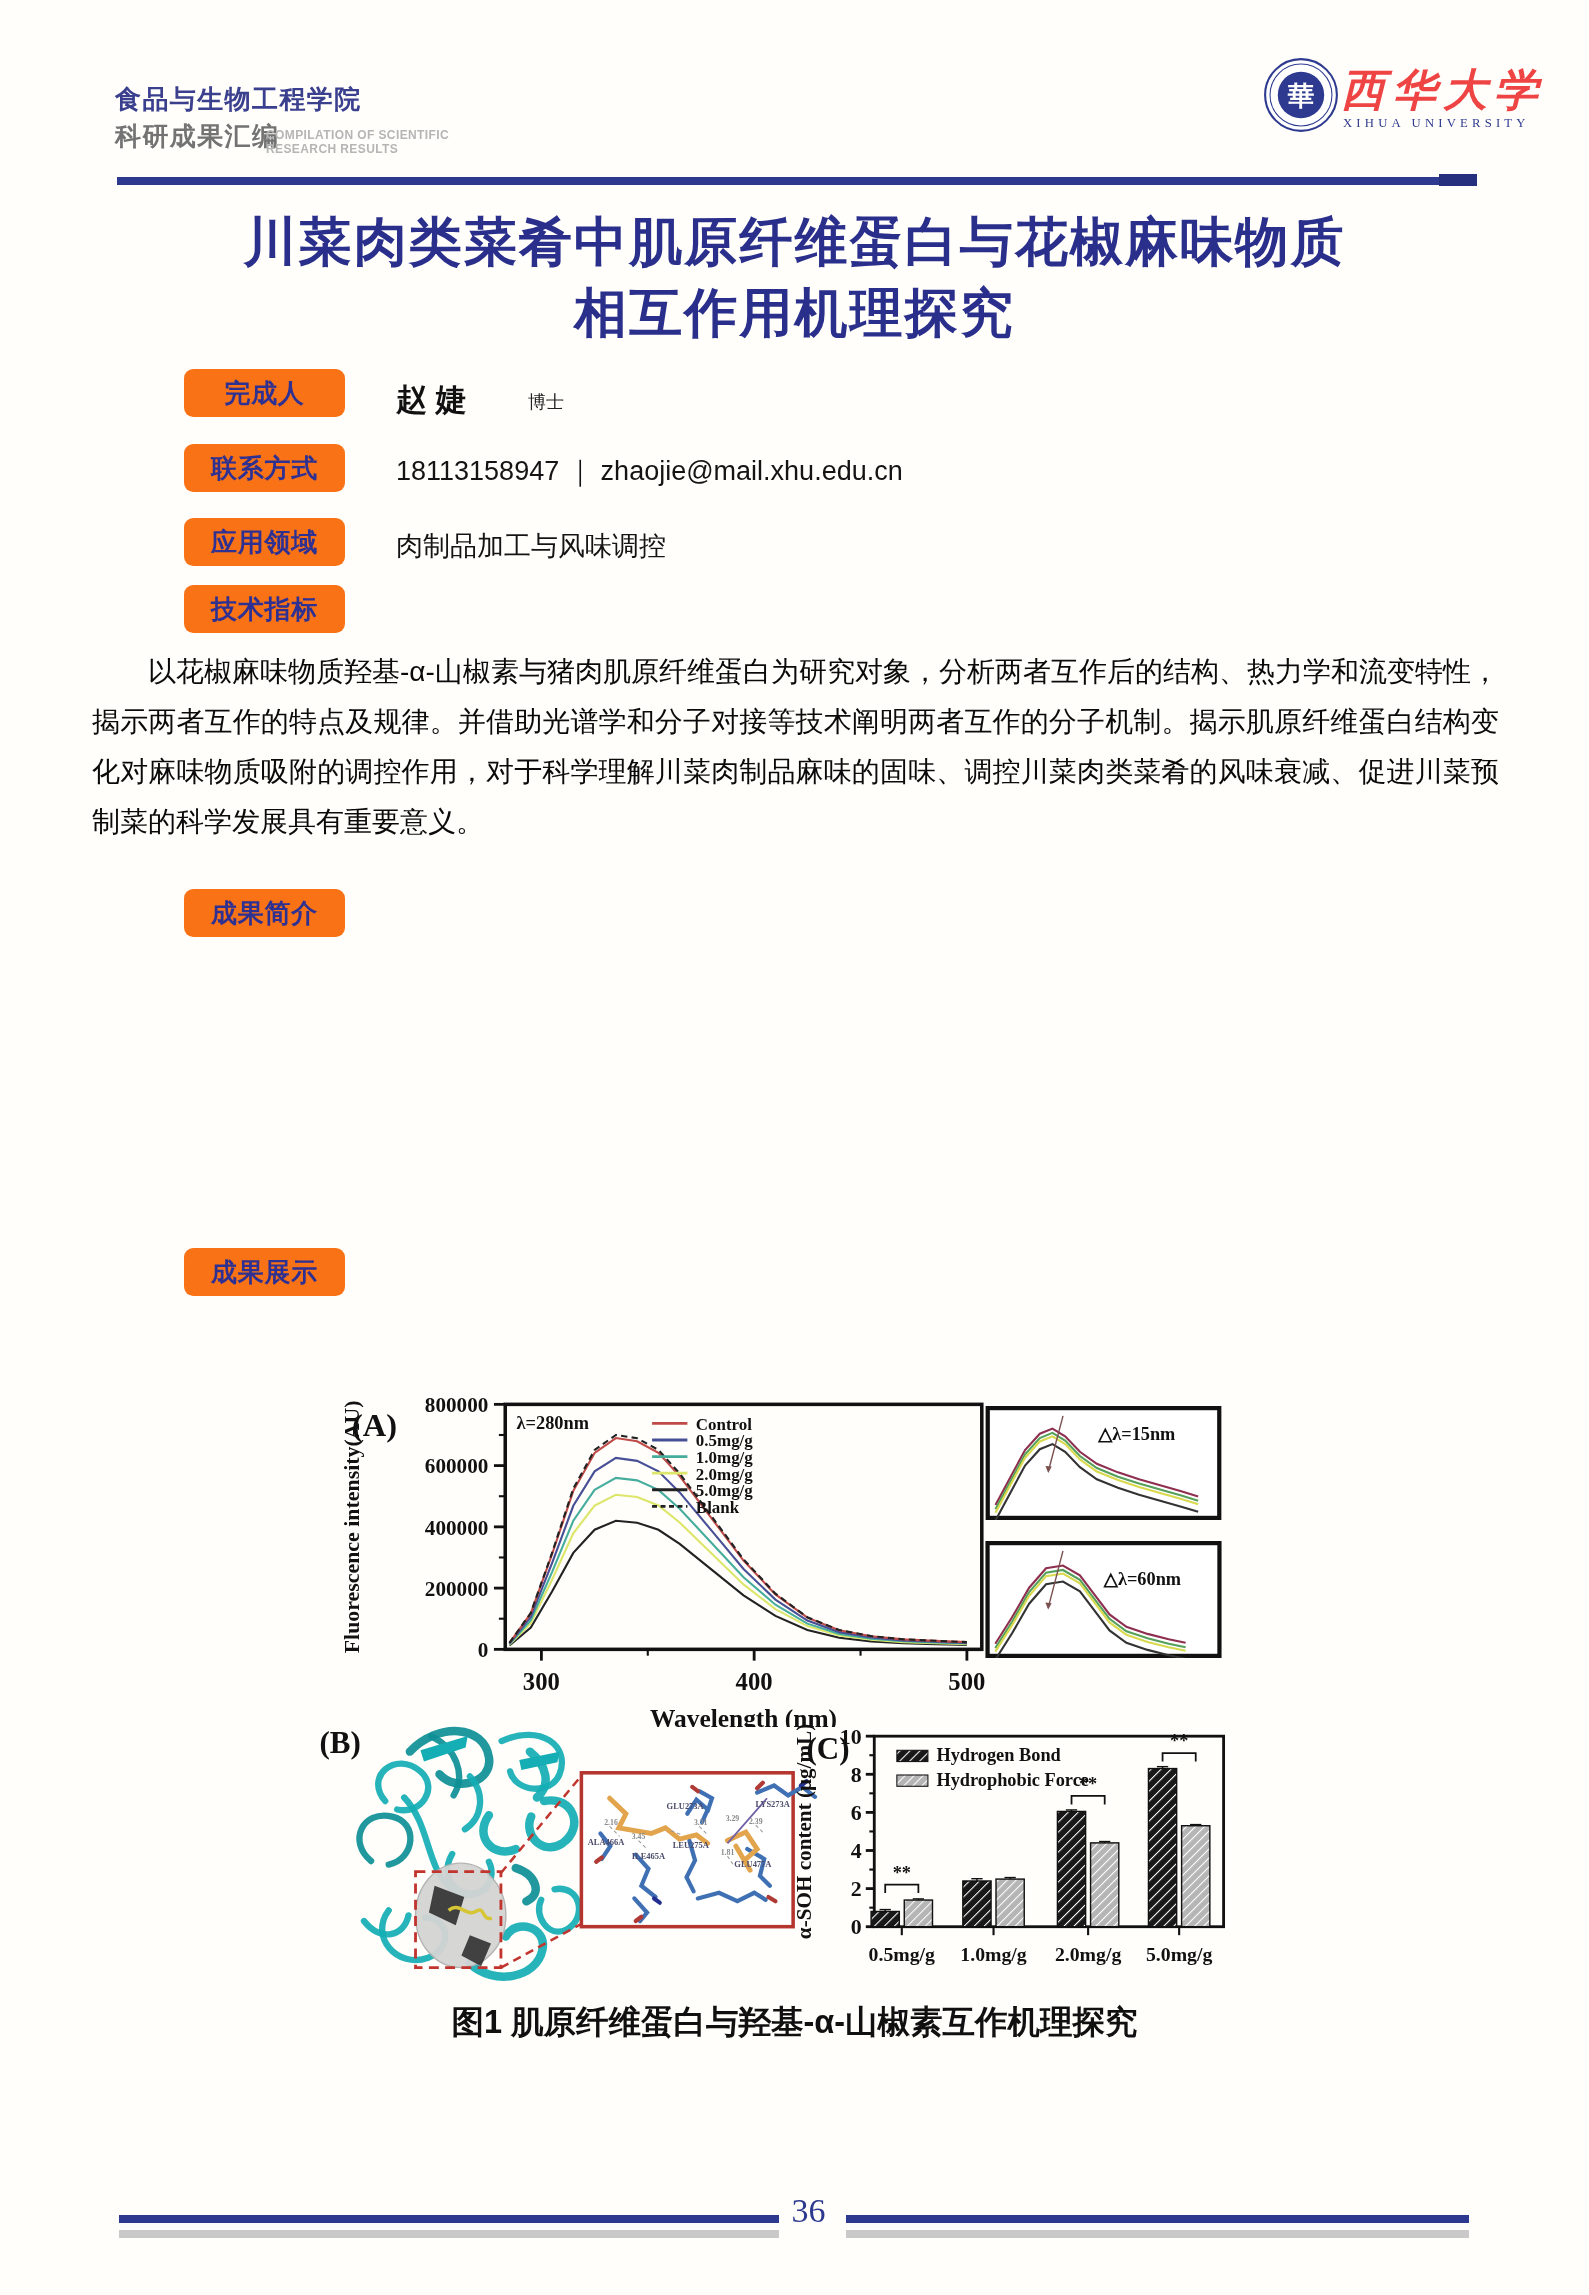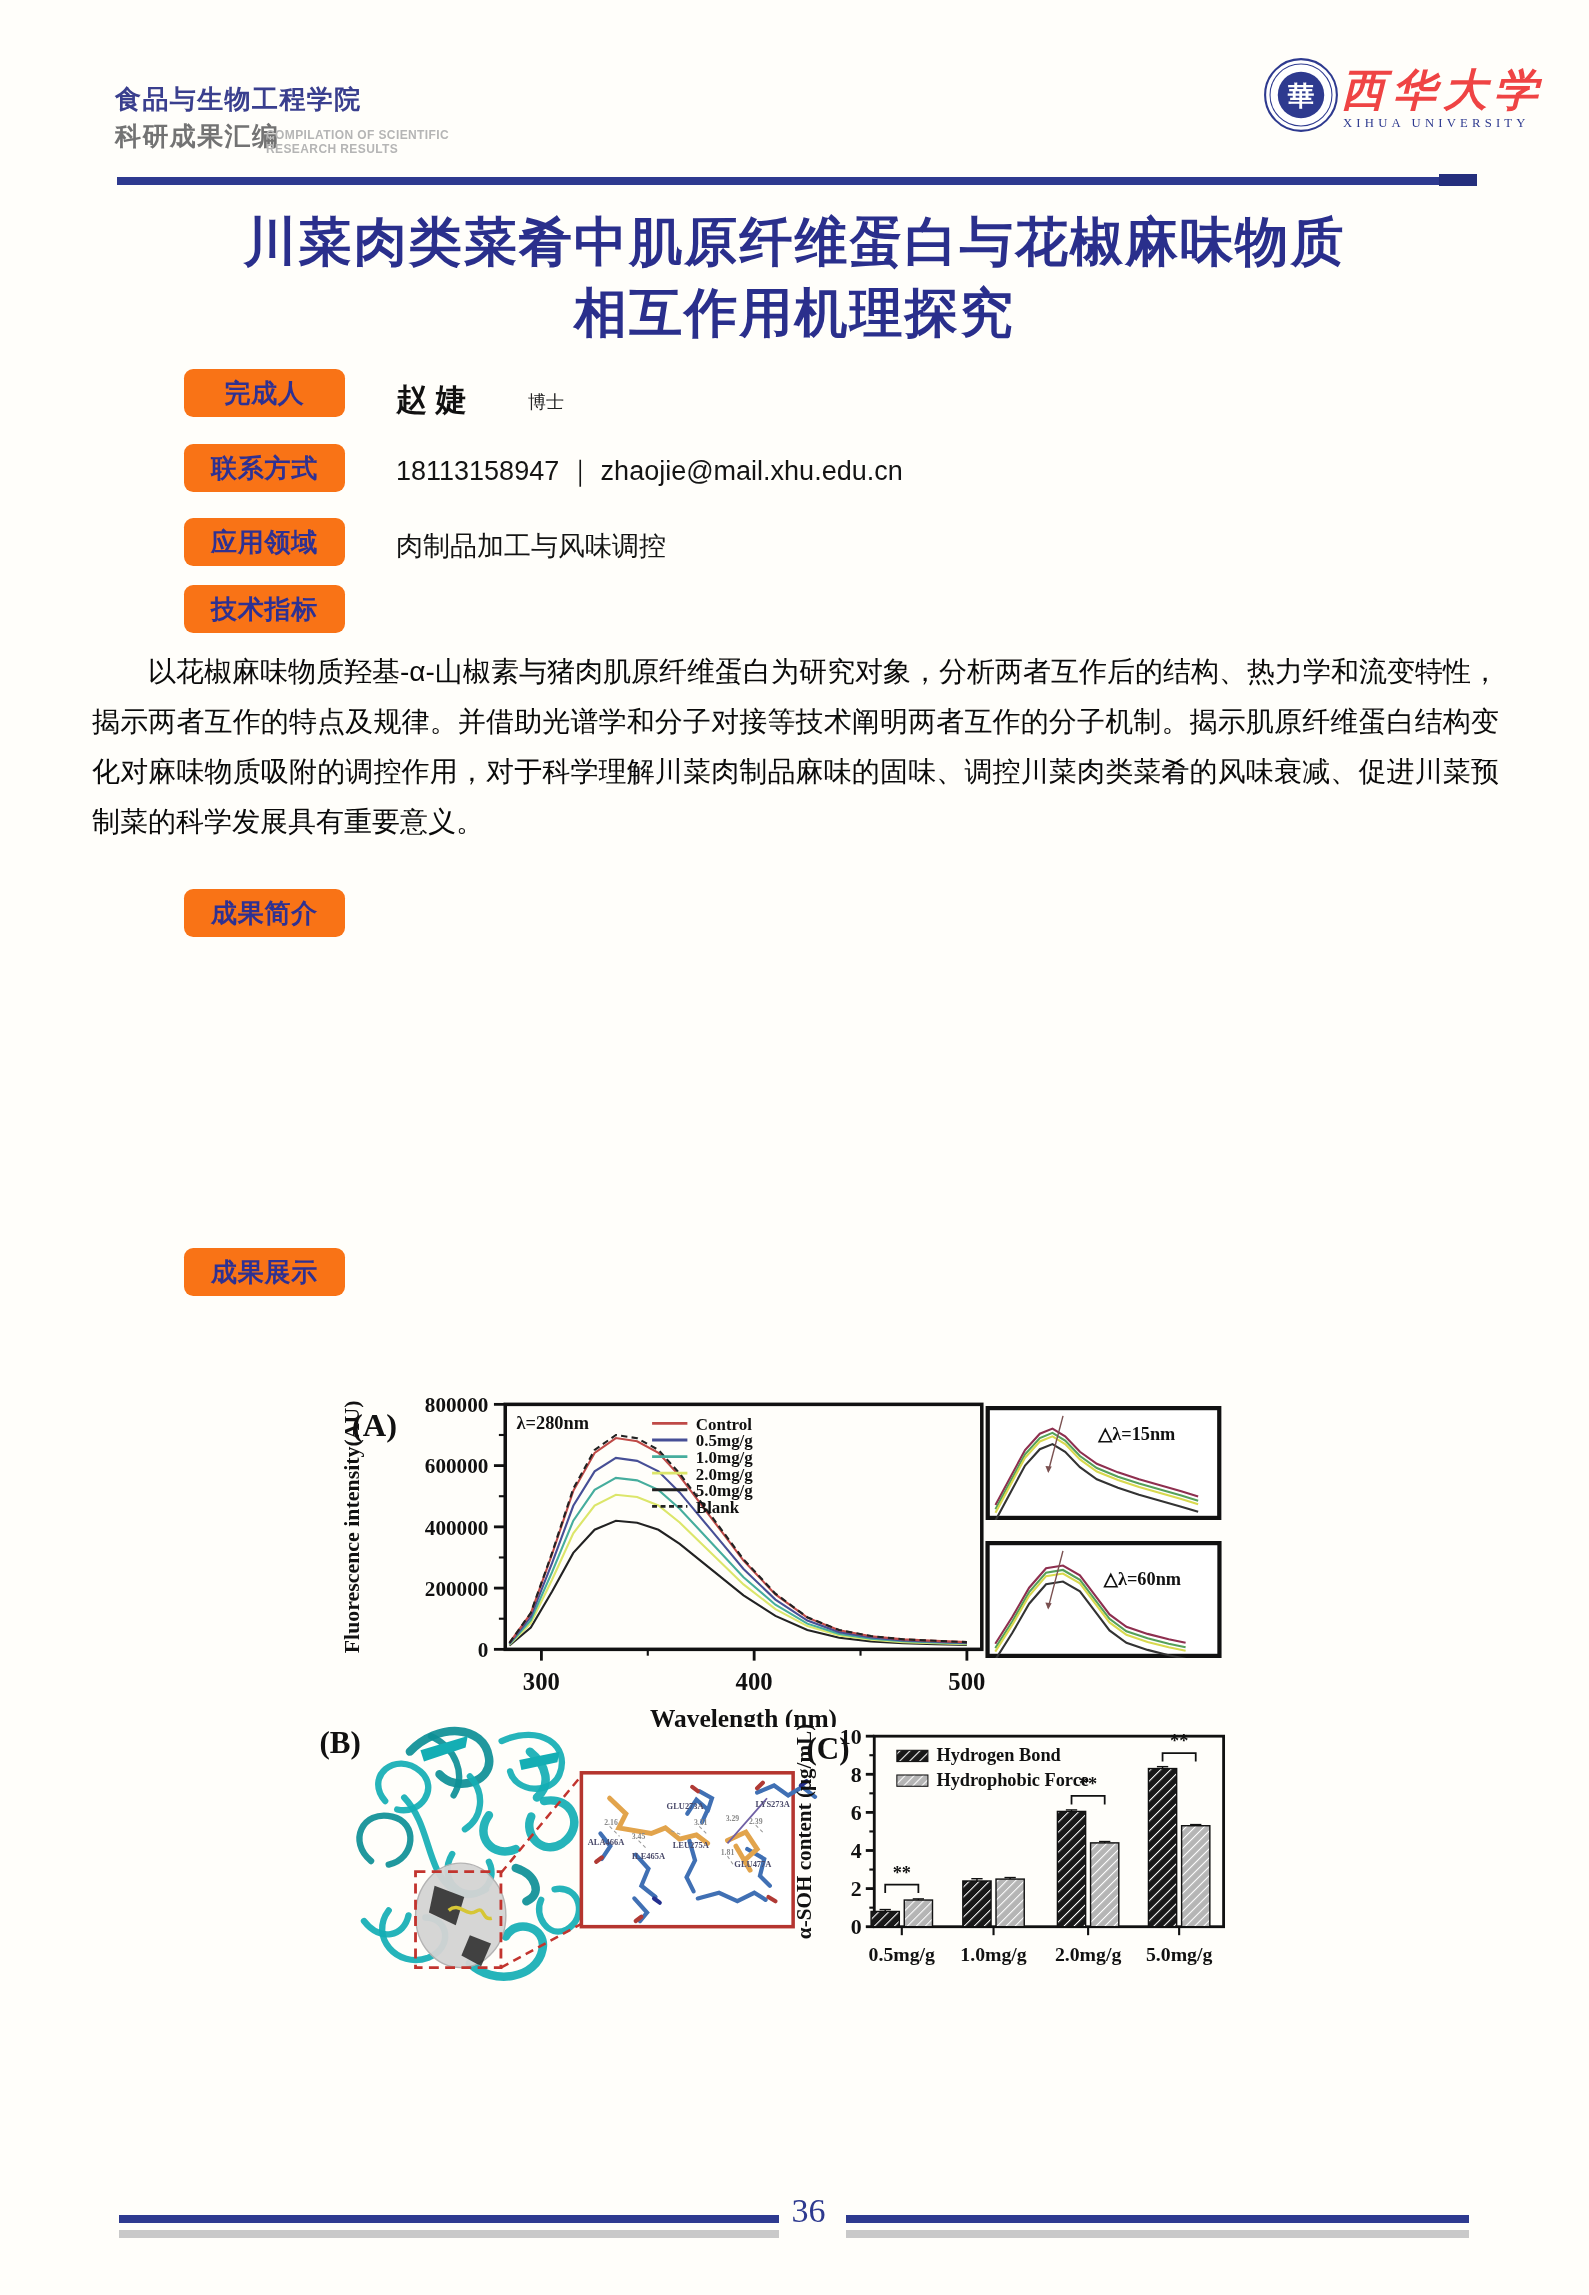--- a/index.html
+++ b/index.html
@@ -292,20 +292,21 @@
       <polyline points="397.5,134.65 397.5,122.65 444.5,122.65 444.5,134.65" fill="none" stroke="#111" stroke-width="2.5"></polyline>
       <text x="421" y="114.65" font-size="26" text-anchor="middle" fill="#111">**</text>
       <polyline points="526.5,73.89999999999998 526.5,61.89999999999998 573.5,61.89999999999998 573.5,73.89999999999998" fill="none" stroke="#111" stroke-width="2.5"></polyline>
       <text x="550" y="53.89999999999998" font-size="26" text-anchor="middle" fill="#111">**</text>
       <rect x="150" y="58" width="44" height="16" fill="url(#hD)" stroke="#111" stroke-width="1.5"></rect>
       <text x="206" y="73" font-size="26" text-anchor="start" fill="#111">Hydrogen Bond</text>
       <rect x="150" y="93" width="44" height="16" fill="url(#hL)" stroke="#111" stroke-width="1.5"></rect>
       <text x="206" y="108" font-size="26" text-anchor="start" fill="#111">Hydrophobic Force</text>
     </svg>
 
+  <div class="abs fig-caption">图1 肌原纤维蛋白与羟基-α-山椒素互作机理探究</div>
 
   <div class="abs ft-navy ft-l"></div>
   <div class="abs ft-navy ft-r"></div>
   <div class="abs ft-gray ft-l"></div>
   <div class="abs ft-gray ft-r"></div>
   <div class="abs ft-num">36</div>
 
 </div>
 
 

